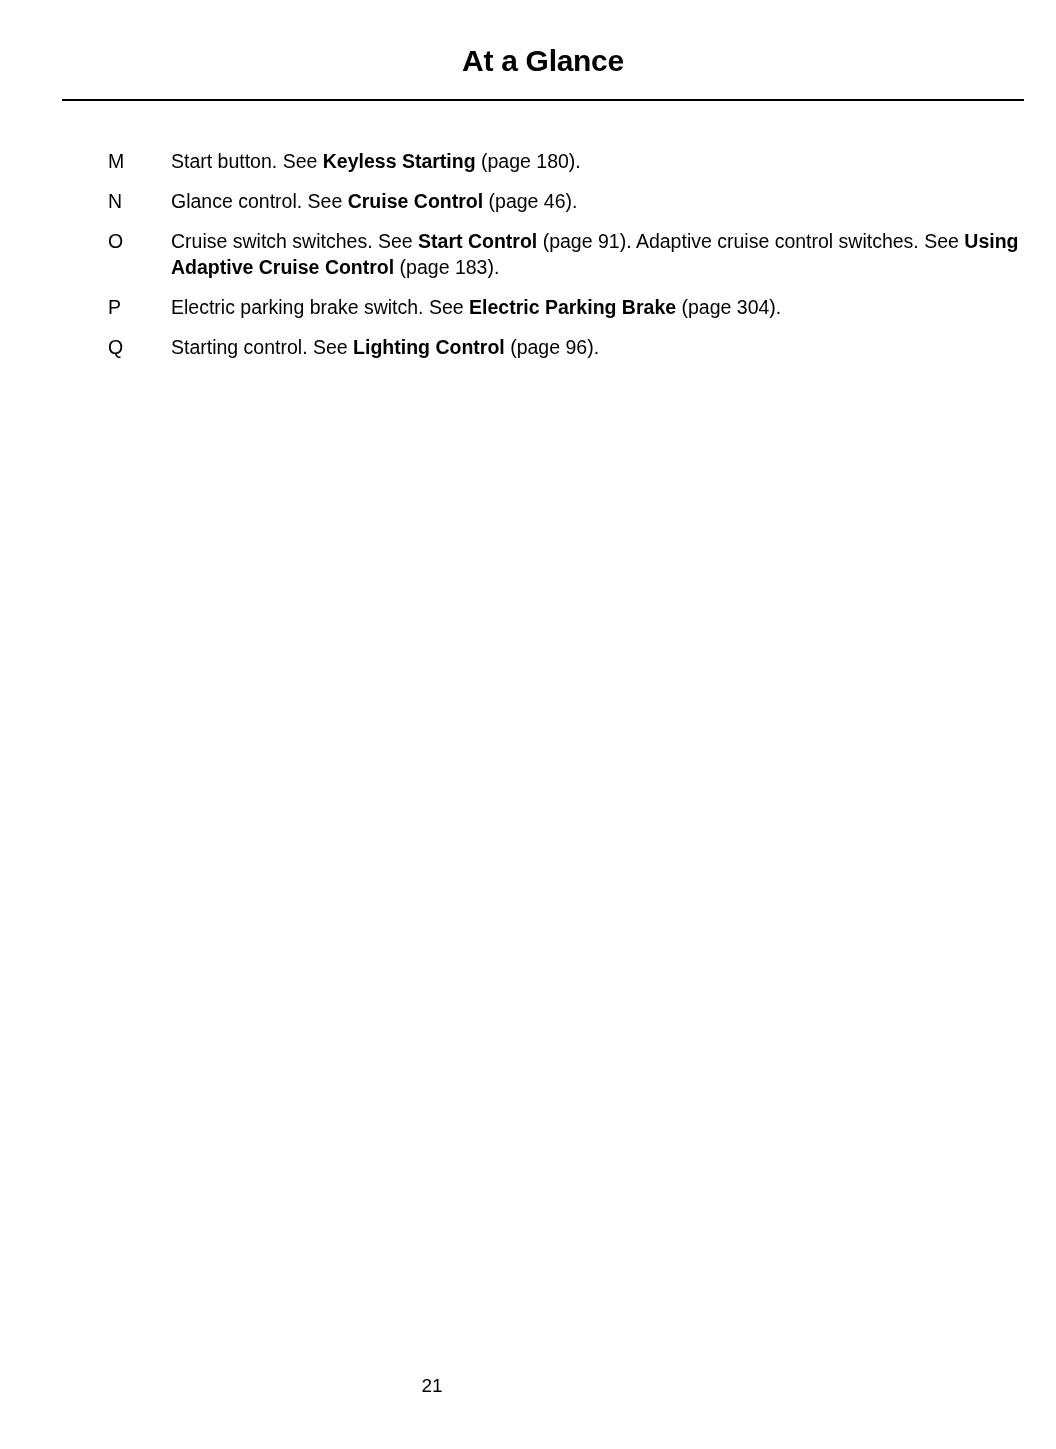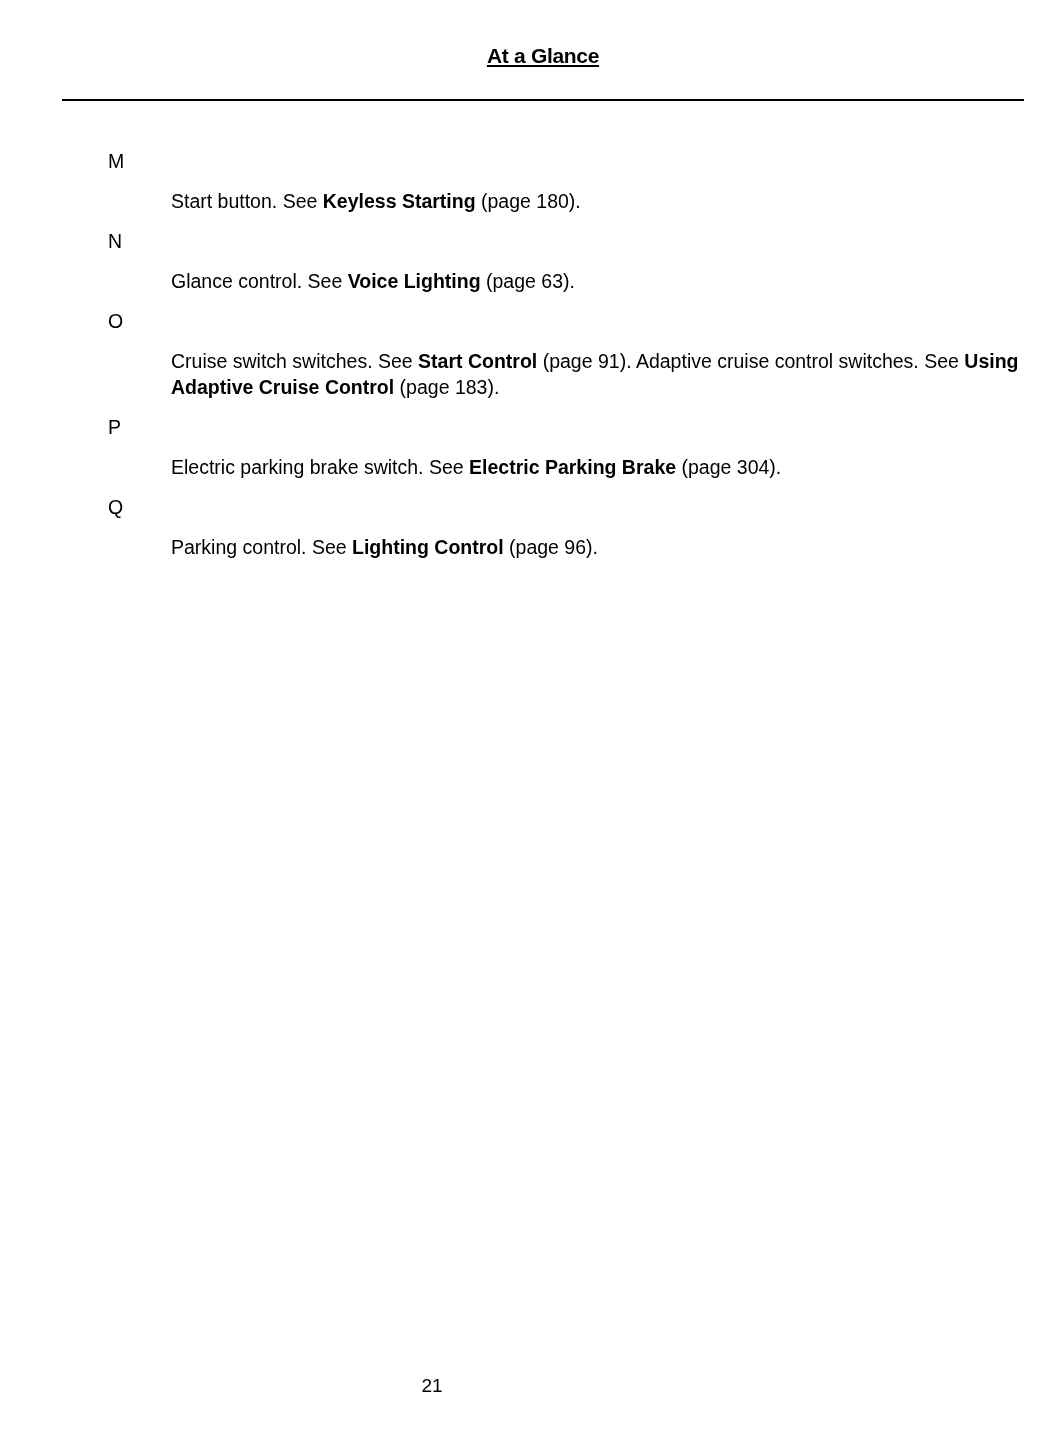--- a/index.html
+++ b/index.html
@@ -23,25 +23,24 @@
     height: 1449px;
   }
   .page-header {
     position: absolute;
     top: 44px;
     left: 62px;
     width: 962px;
     text-align: center;
   }
   .page-header .title {
-    font-size: 21px;
+    font-size: 30px;
     font-weight: bold;
     letter-spacing: -0.3px;
     line-height: 1.1;
-    text-decoration: underline;
   }
   .header-rule {
     position: absolute;
     top: 99px;
     left: 62px;
     width: 962px;
     height: 2px;
     background: #000000;
   }
   .content {
@@ -61,21 +60,20 @@
     font-size: 19.5px;
     line-height: 26px;
     color: #000;
   }
   .legend-text {
     flex: 1 1 auto;
     font-size: 19.5px;
     line-height: 26px;
     color: #000;
     max-width: 848px;
-    margin-top: 40px;
   }
   .legend-text b {
     font-weight: bold;
   }
   .page-number {
     position: absolute;
     top: 1375px;
     left: 0;
     width: 864px;
     text-align: center;
@@ -96,35 +94,35 @@
 
   <div class="content">
 
     <div class="legend-row">
       <div class="legend-key">M</div>
       <div class="legend-text"><span>Start button.  See </span><b>Keyless Starting</b><span> (page 180).</span></div>
     </div>
 
     <div class="legend-row">
       <div class="legend-key">N</div>
-      <div class="legend-text"><span>Glance control. See </span><b>Voice Lighting</b><span> (page 63).</span></div>
+      <div class="legend-text"><span>Glance control. See </span><b>Cruise Control</b><span> (page 46).</span></div>
     </div>
 
     <div class="legend-row">
       <div class="legend-key">O</div>
       <div class="legend-text"><span>Cruise switch switches.  See </span><b>Start Control</b><span> (page 91).  Adaptive cruise control switches.  See </span><b>Using Adaptive Cruise Control</b><span> (page 183).</span></div>
     </div>
 
     <div class="legend-row">
       <div class="legend-key">P</div>
       <div class="legend-text"><span>Electric parking brake switch.  See </span><b>Electric Parking Brake</b><span> (page 304).</span></div>
     </div>
 
     <div class="legend-row">
       <div class="legend-key">Q</div>
-      <div class="legend-text"><span>Parking control. See </span><b>Lighting Control</b><span> (page 96).</span></div>
+      <div class="legend-text"><span>Starting control. See </span><b>Lighting Control</b><span> (page 96).</span></div>
     </div>
 
   </div>
 
   <div class="page-number">21</div>
 
 </div>
 
 </body></html>

